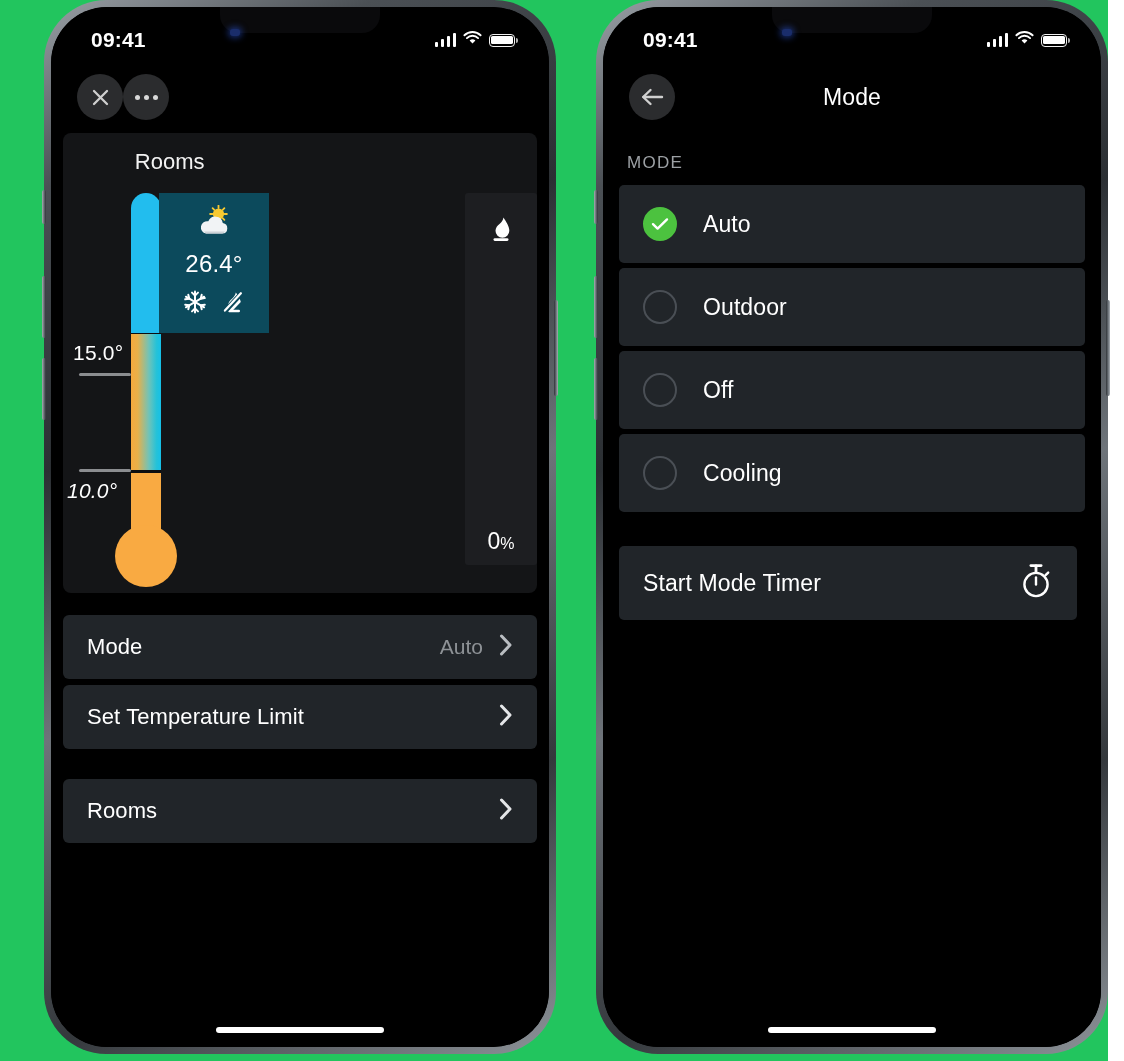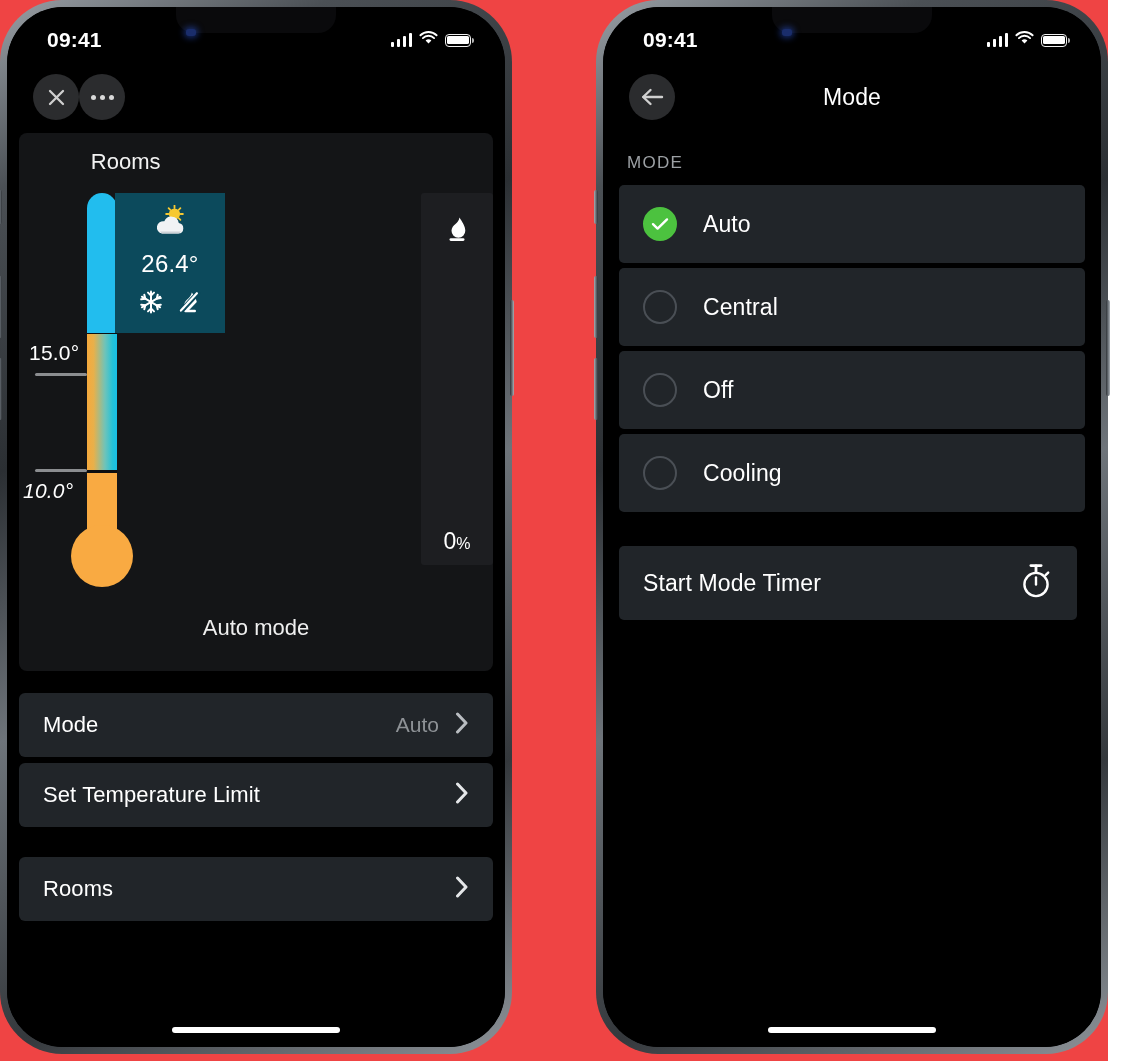--- a/index.html
+++ b/index.html
@@ -9,21 +9,22 @@
     background: #ffffff;
     font-family: "Liberation Sans", sans-serif;
     overflow: hidden;
   }
   .stage {
     position: relative;
     width: 1108px; height: 1061px;
     display: flex;
     justify-content: space-between;
     align-items: flex-start;
-    background: #ef4444;
+    background: #22c55e;
+    padding-left: 44px;
   }
 
   
   .phone {
     position: relative;
     width: 512px; height: 1054px;
     border-radius: 62px;
     background: linear-gradient(150deg,#9aa0a6 0%,#4b5055 14%,#2b2f33 35%,#6e747a 55%,#34383c 78%,#8d9399 100%);
     padding: 7px;
     flex: 0 0 auto;
@@ -499,21 +500,20 @@
                   </div>
                   <div class="bar-fill" style="height: 0%; background-color: rgb(34, 197, 239);"></div>
                   <div class="bar-val">
                     <span>0</span><small>%</small>
                   </div>
                 </div>
 
               </div>
             </div>
 
-            <div class="panel-foot">Auto mode</div>
           </div>
 
           <div class="rows">
 
             <div class="row">
               <span class="row-label">Mode</span>
               <span class="row-value">Auto</span>
               <span class="chev">
                 <svg width="14" height="22" viewBox="0 0 14 22">
                     <path d="M2.5 2 L11 11 L2.5 20" stroke="#b9bdc1" stroke-width="3" fill="none" stroke-linecap="round" stroke-linejoin="round"></path>
@@ -602,21 +602,21 @@
               <span class="radio on">
                 <svg width="18" height="14" viewBox="0 0 18 14">
                     <path d="M2 7.2 L6.6 11.6 L16 2.4" stroke="#fff" stroke-width="2.4" fill="none" stroke-linecap="round" stroke-linejoin="round"></path>
                   </svg>
               </span>
               <span class="opt-label">Auto</span>
             </div>
 
             <div class="opt">
               <span class="radio"></span>
-              <span class="opt-label">Central</span>
+              <span class="opt-label">Outdoor</span>
             </div>
 
             <div class="opt">
               <span class="radio"></span>
               <span class="opt-label">Off</span>
             </div>
 
             <div class="opt">
               <span class="radio"></span>
               <span class="opt-label">Cooling</span>

